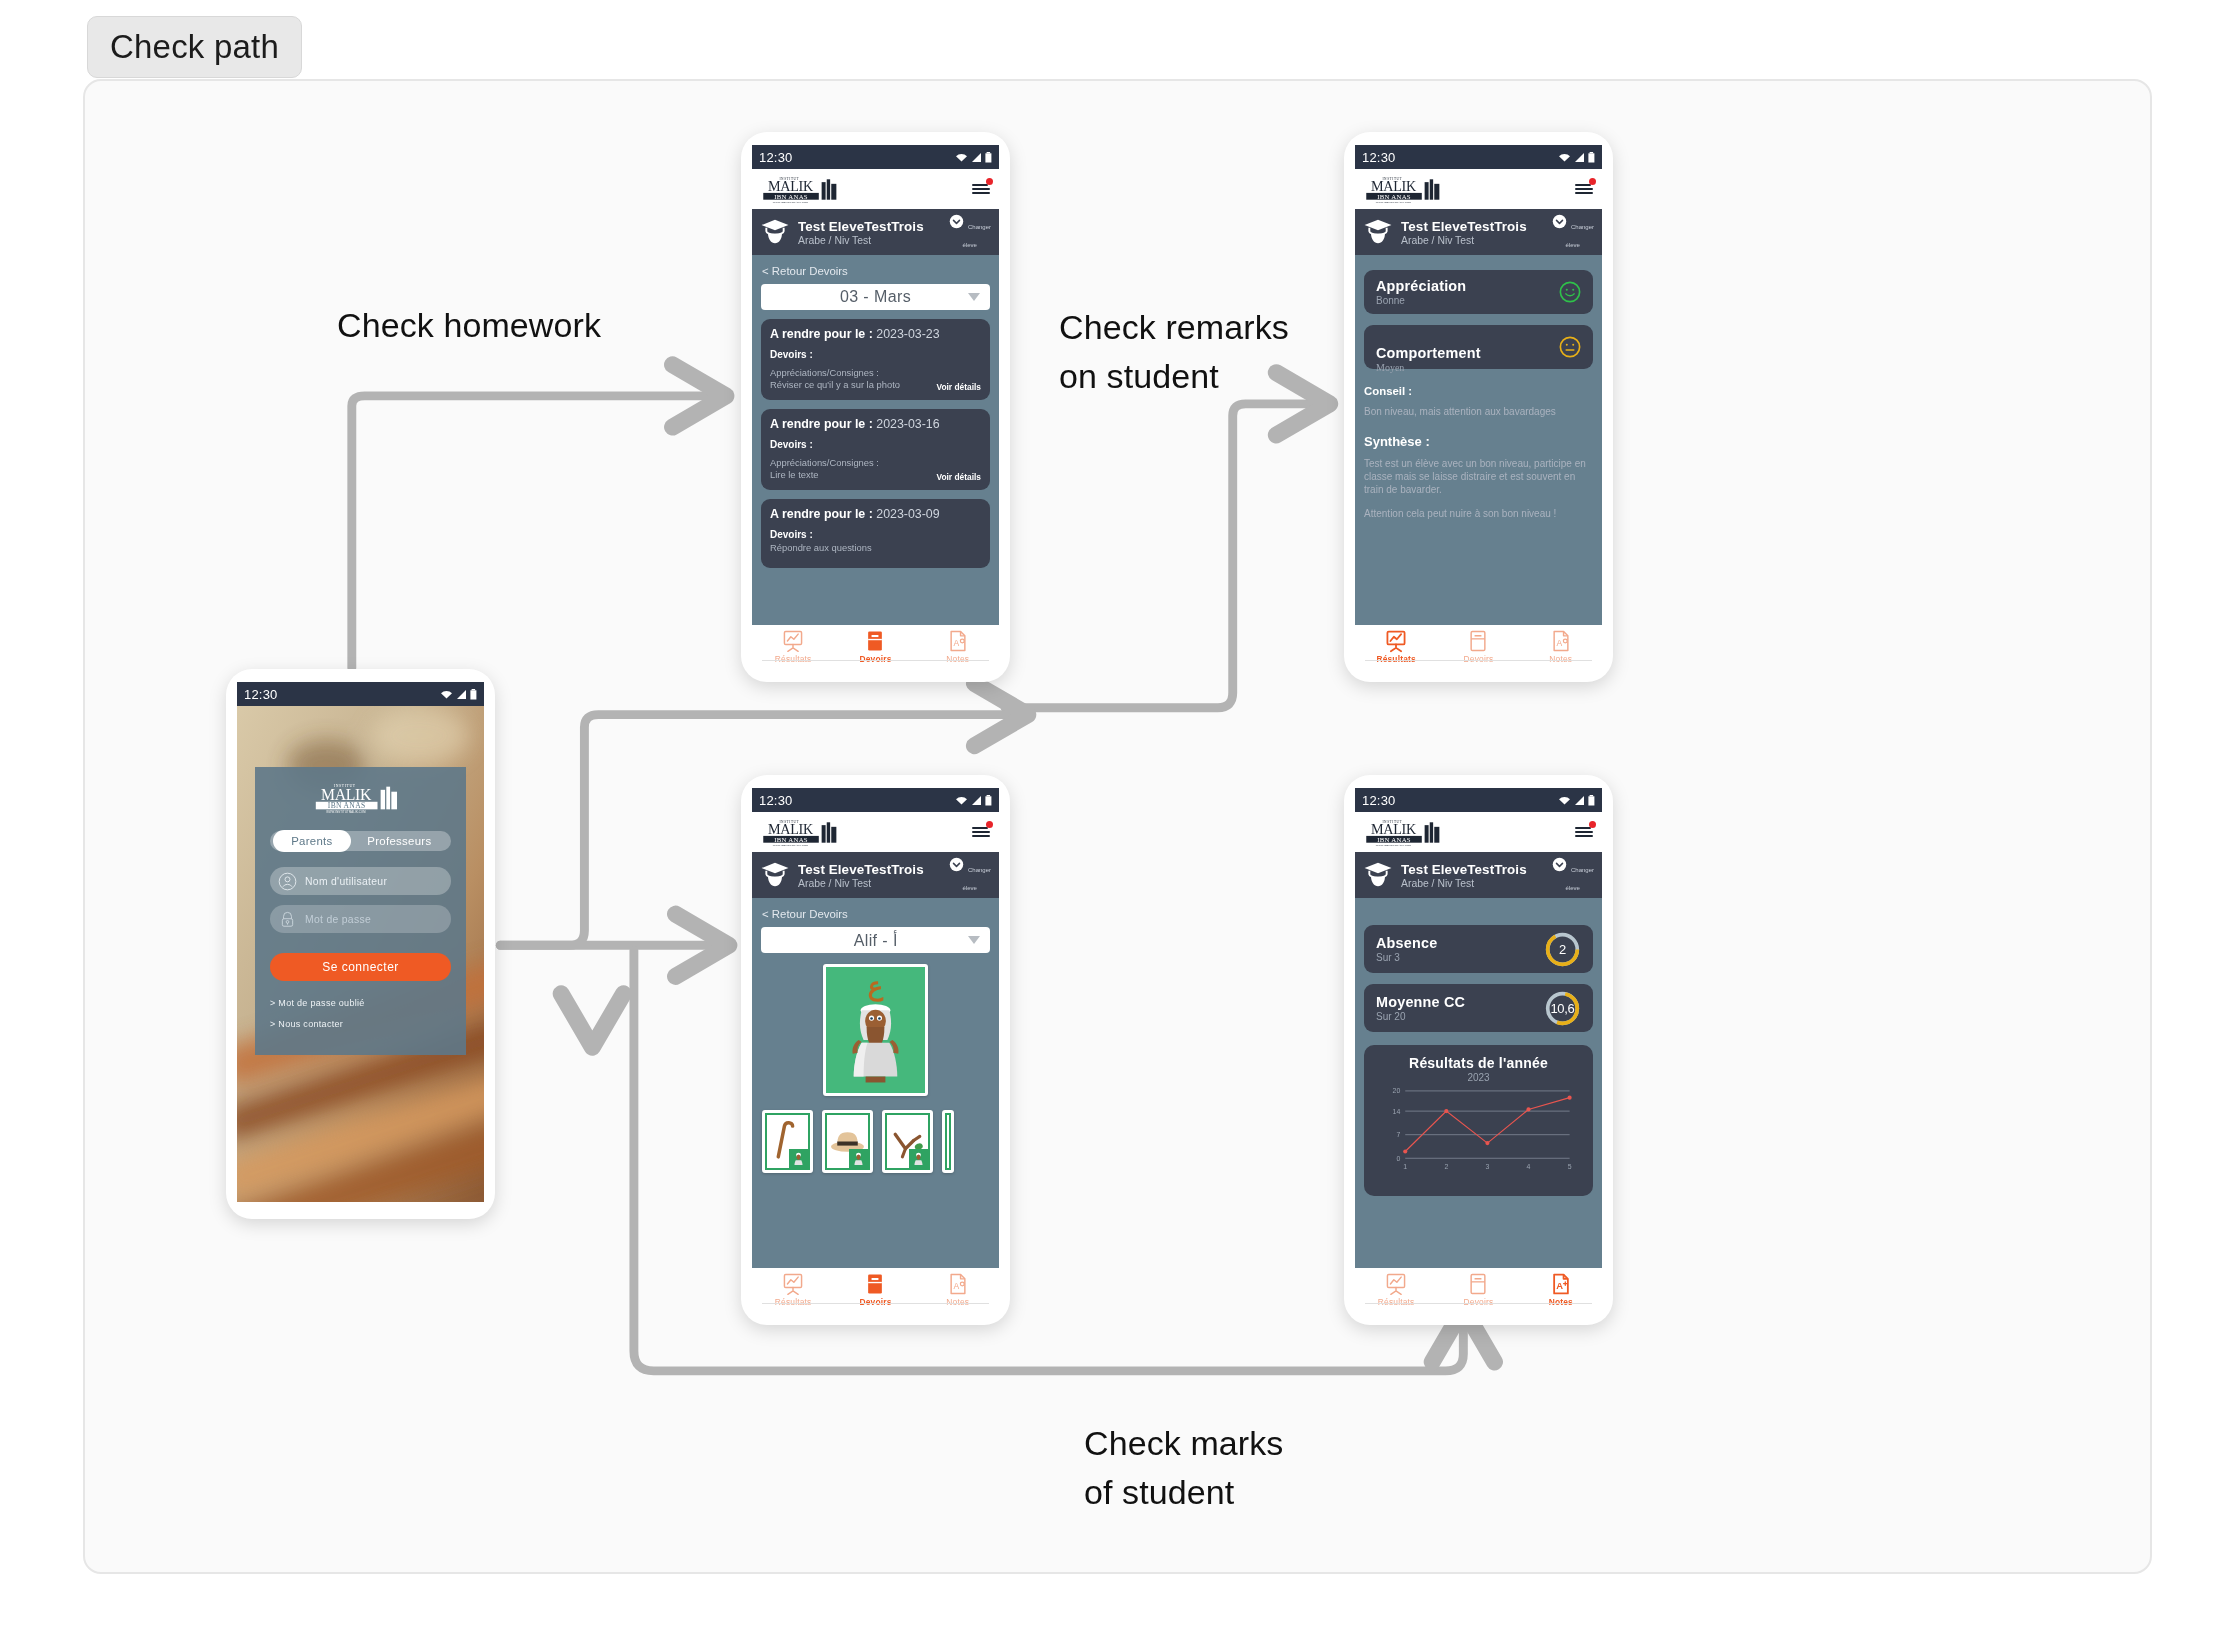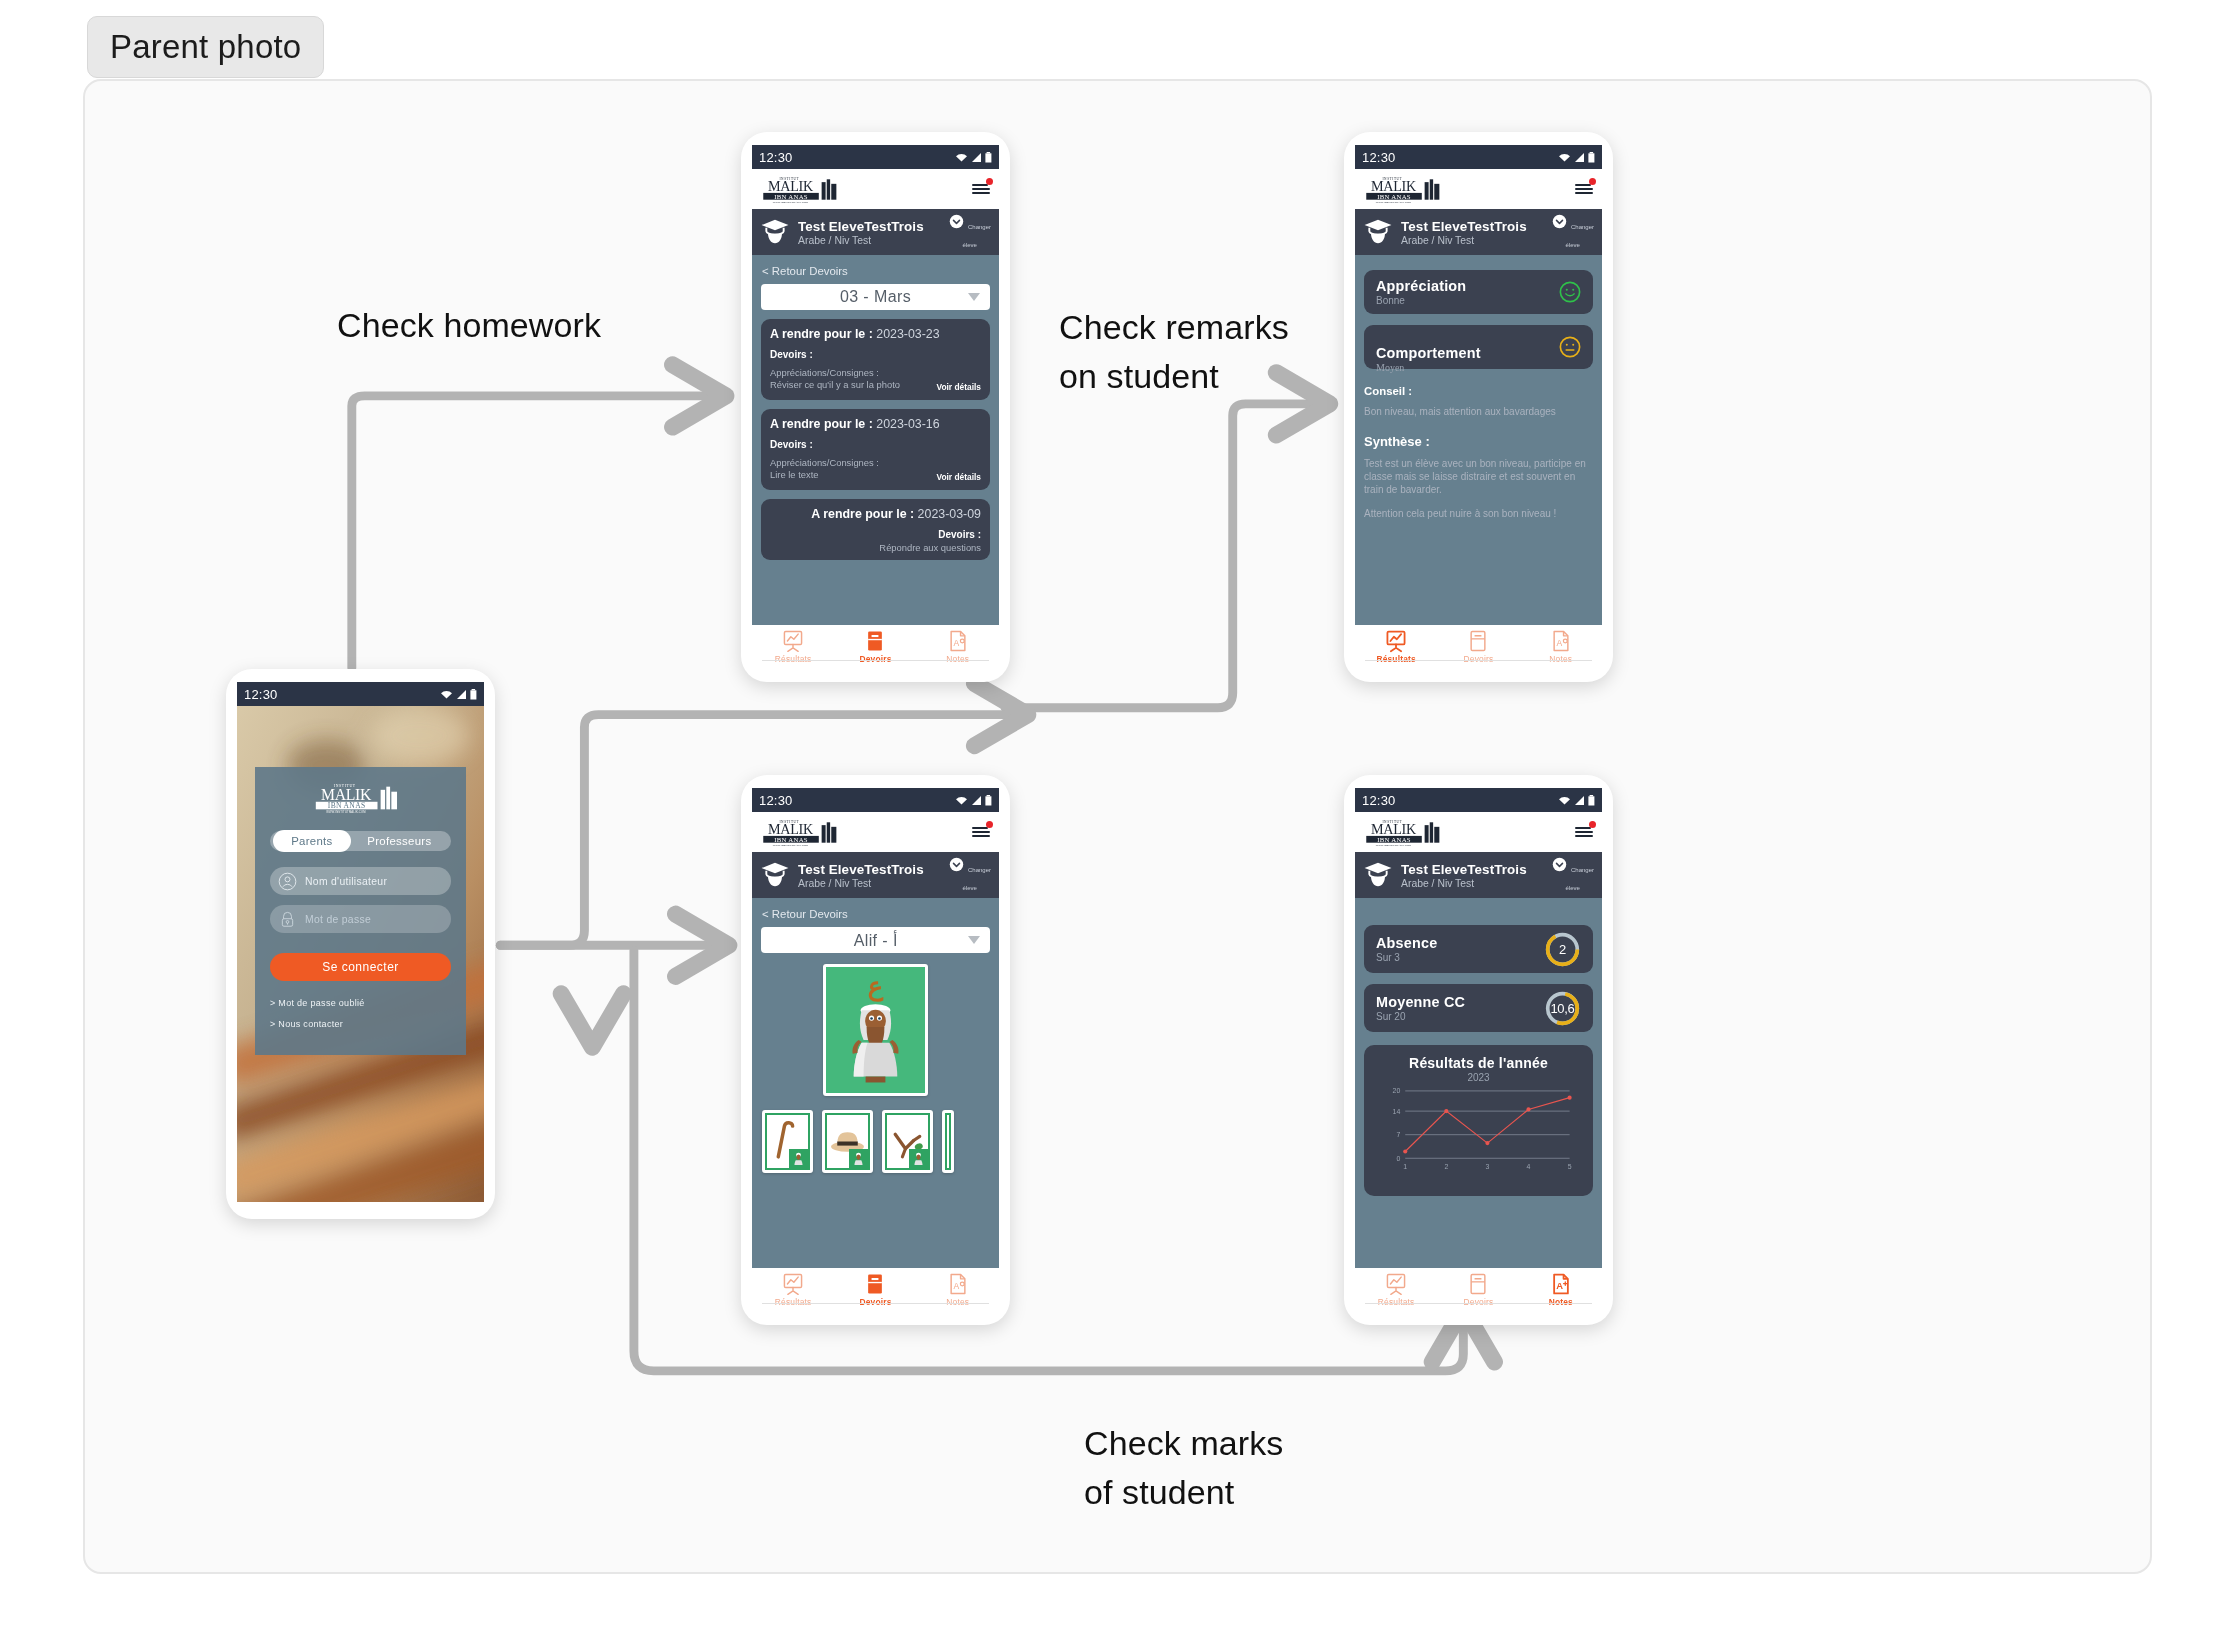--- a/index.html
+++ b/index.html
@@ -168,21 +168,21 @@
   .navitem { display: flex; flex-direction: column; align-items: center; gap: 1px; width: 51px; }
   .navitem .nlbl { font-size: 8.4px; color: #f2a98c; letter-spacing: 0.2px; }
   .navitem.active .nlbl { color: #ef5a24; font-weight: bold; }
   .nav-underline { position: absolute; left: 10px; right: 10px; bottom: 4px; height: 1px; background: #e0e0e0; }
 </style>
 </head>
 <body>
 
 <div id="root">
 
-  <div class="frame-title">Parent photo</div>
+  <div class="frame-title">Check path</div>
   <div class="frame-box"></div>
 
   <svg class="arrows" viewBox="0 0 2240 1664">
     <defs>
       <marker id="ah" markerWidth="9" markerHeight="9" refX="5.0" refY="4.5" orient="auto">
         <path d="M1,1 L7,4.5 L1,8" fill="none" stroke="#b3b3b3" stroke-width="1.9" stroke-linecap="round" stroke-linejoin="round"></path>
       </marker>
     </defs>
     <g fill="none" stroke="#b3b3b3" stroke-width="9" stroke-linecap="round" marker-end="url(#ah)">
 
@@ -383,21 +383,21 @@
         <div class="hw-card">
           <div class="hw-due">A rendre pour le : <span>2023-03-16</span></div>
           <div class="hw-lbl">Devoirs :</div>
           <div class="hw-note">
             <span>Appréciations/Consignes :</span><br>
             <span>Lire le texte</span>
           </div>
           <div class="hw-details">Voir détails</div>
         </div>
 
-        <div class="hw-card" style="padding-bottom:6px;text-align:right;">
+        <div class="hw-card" style="padding-bottom:14px;">
           <div class="hw-due">A rendre pour le : <span>2023-03-09</span></div>
           <div class="hw-lbl">Devoirs :</div>
           <div class="hw-note" style="margin-top:2px;">Répondre aux questions</div>
         </div>
       </div>
 
       <div class="bottomnav" style="position:relative;">
         <div class="navitem">
           <svg width="24" height="24" viewBox="0 0 28 28">
             <rect x="4" y="3" width="20" height="15" rx="1.5" fill="none" stroke="#f2a98c" stroke-width="1.7"></rect>

